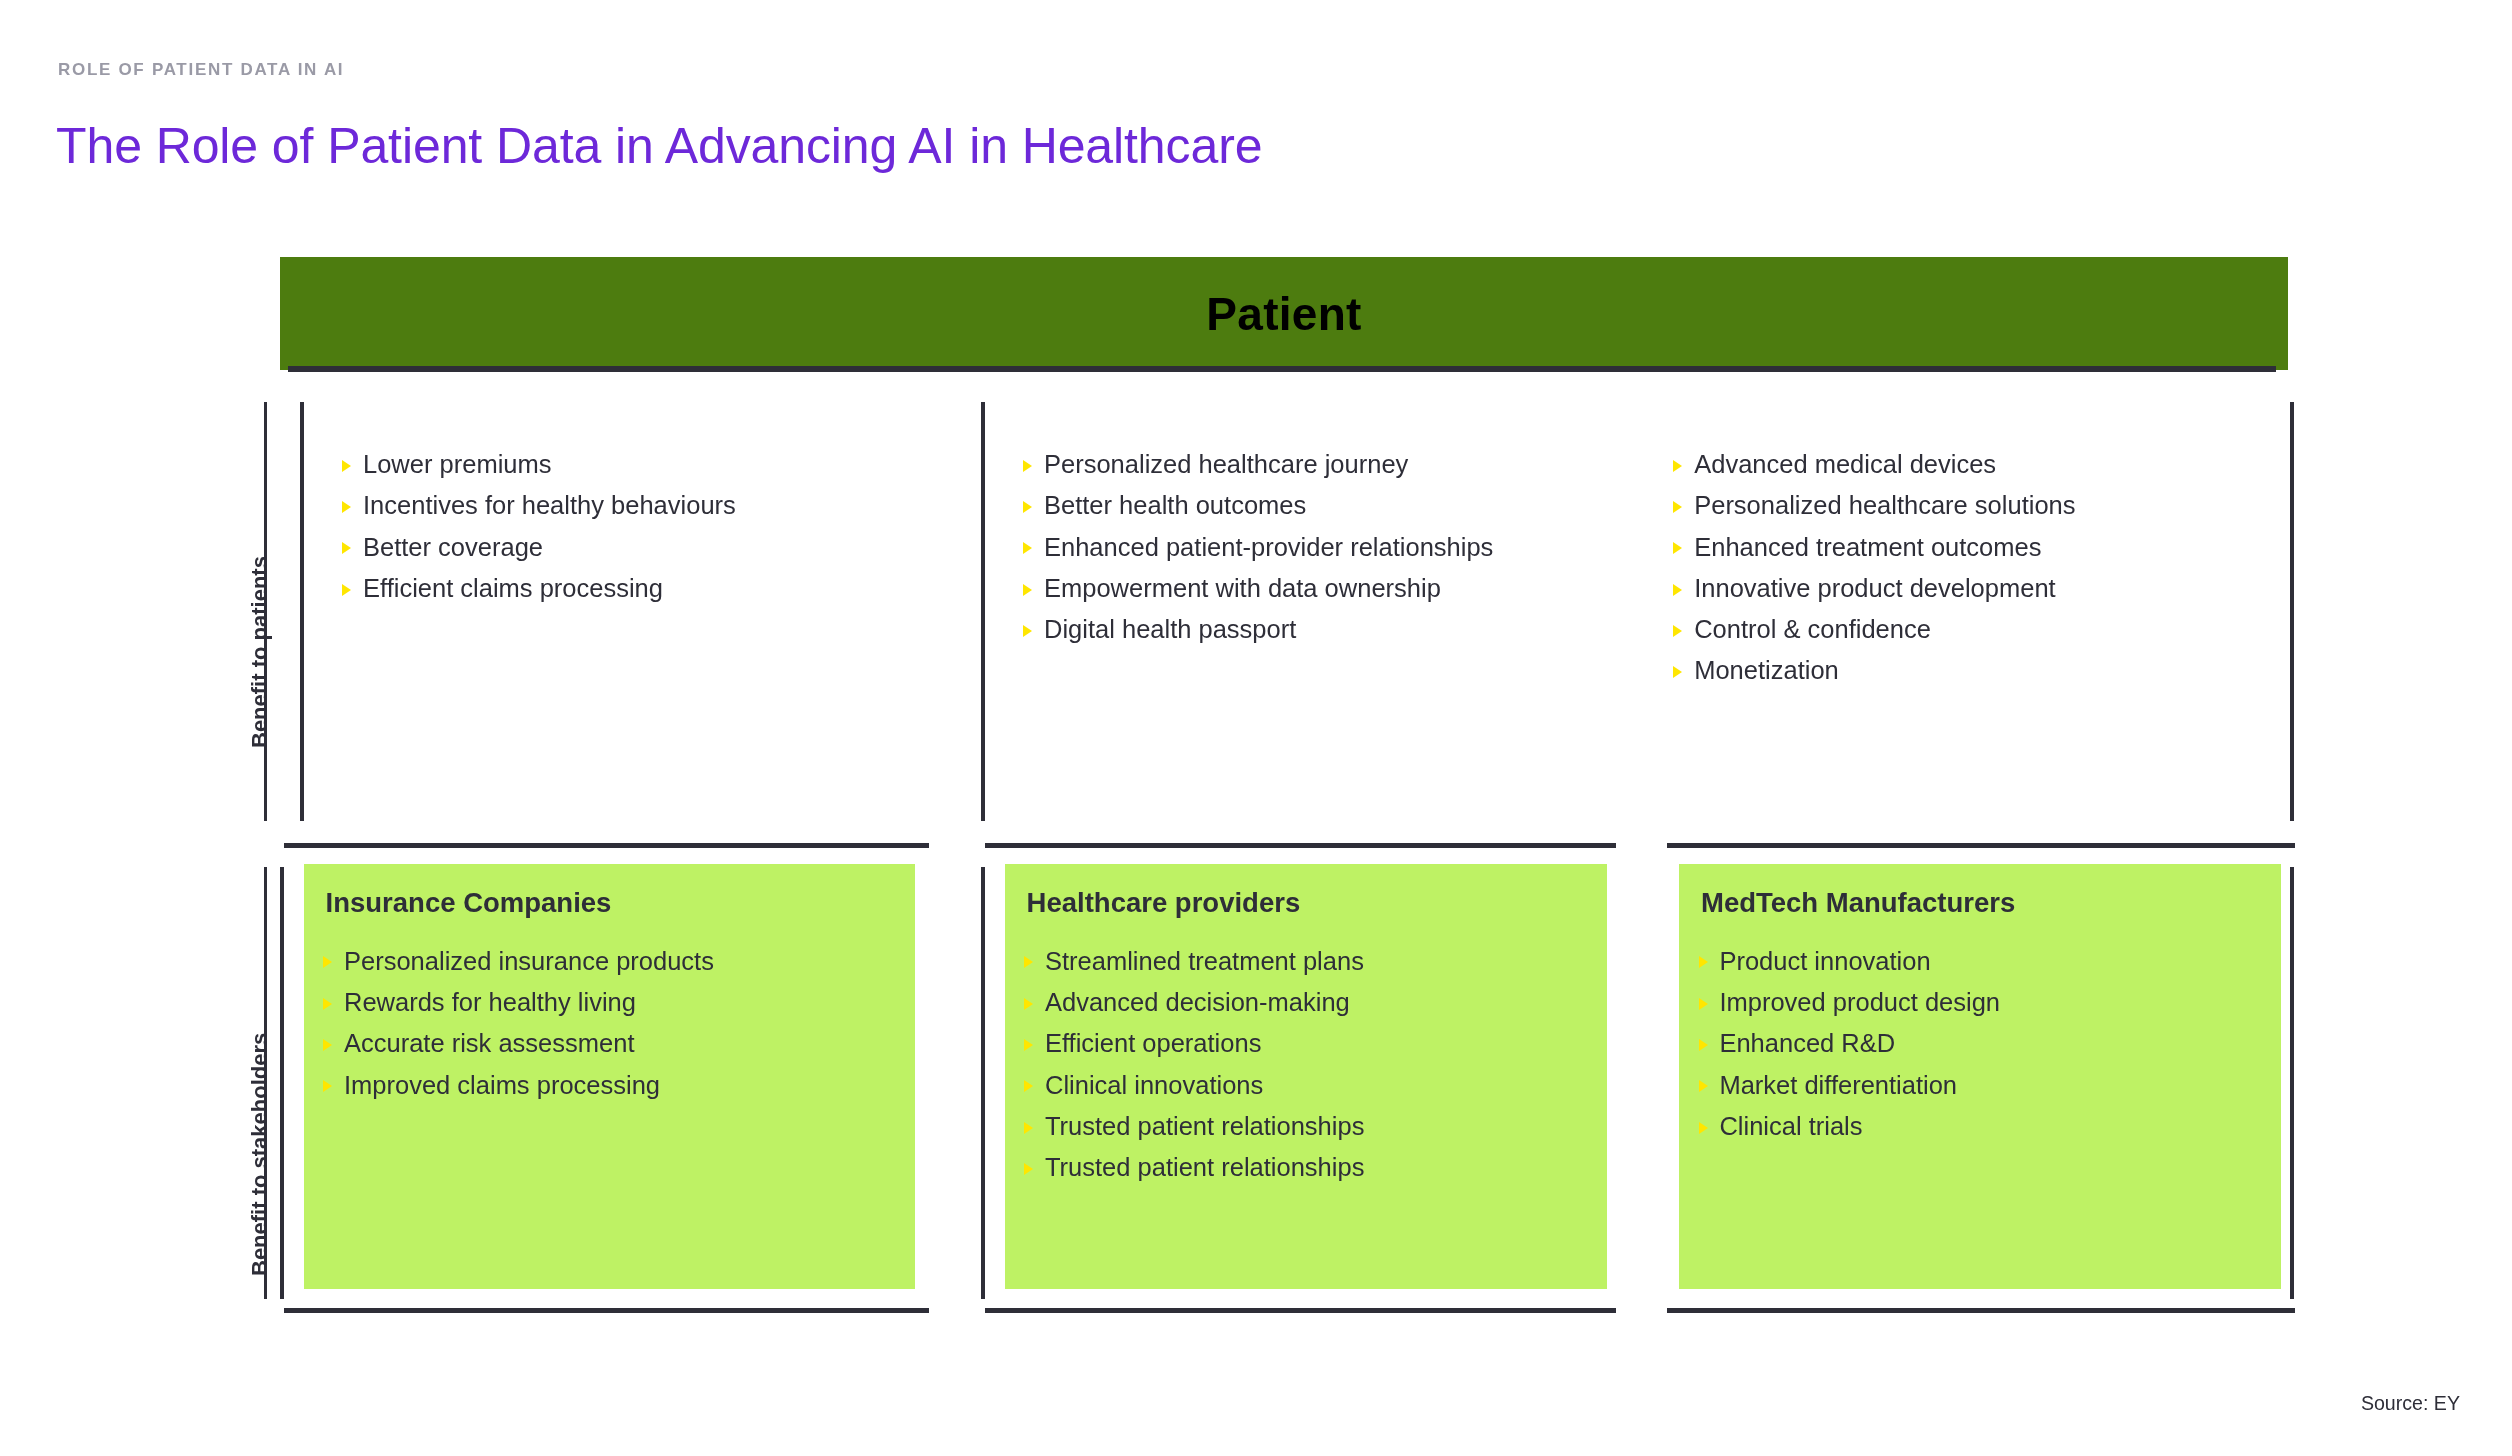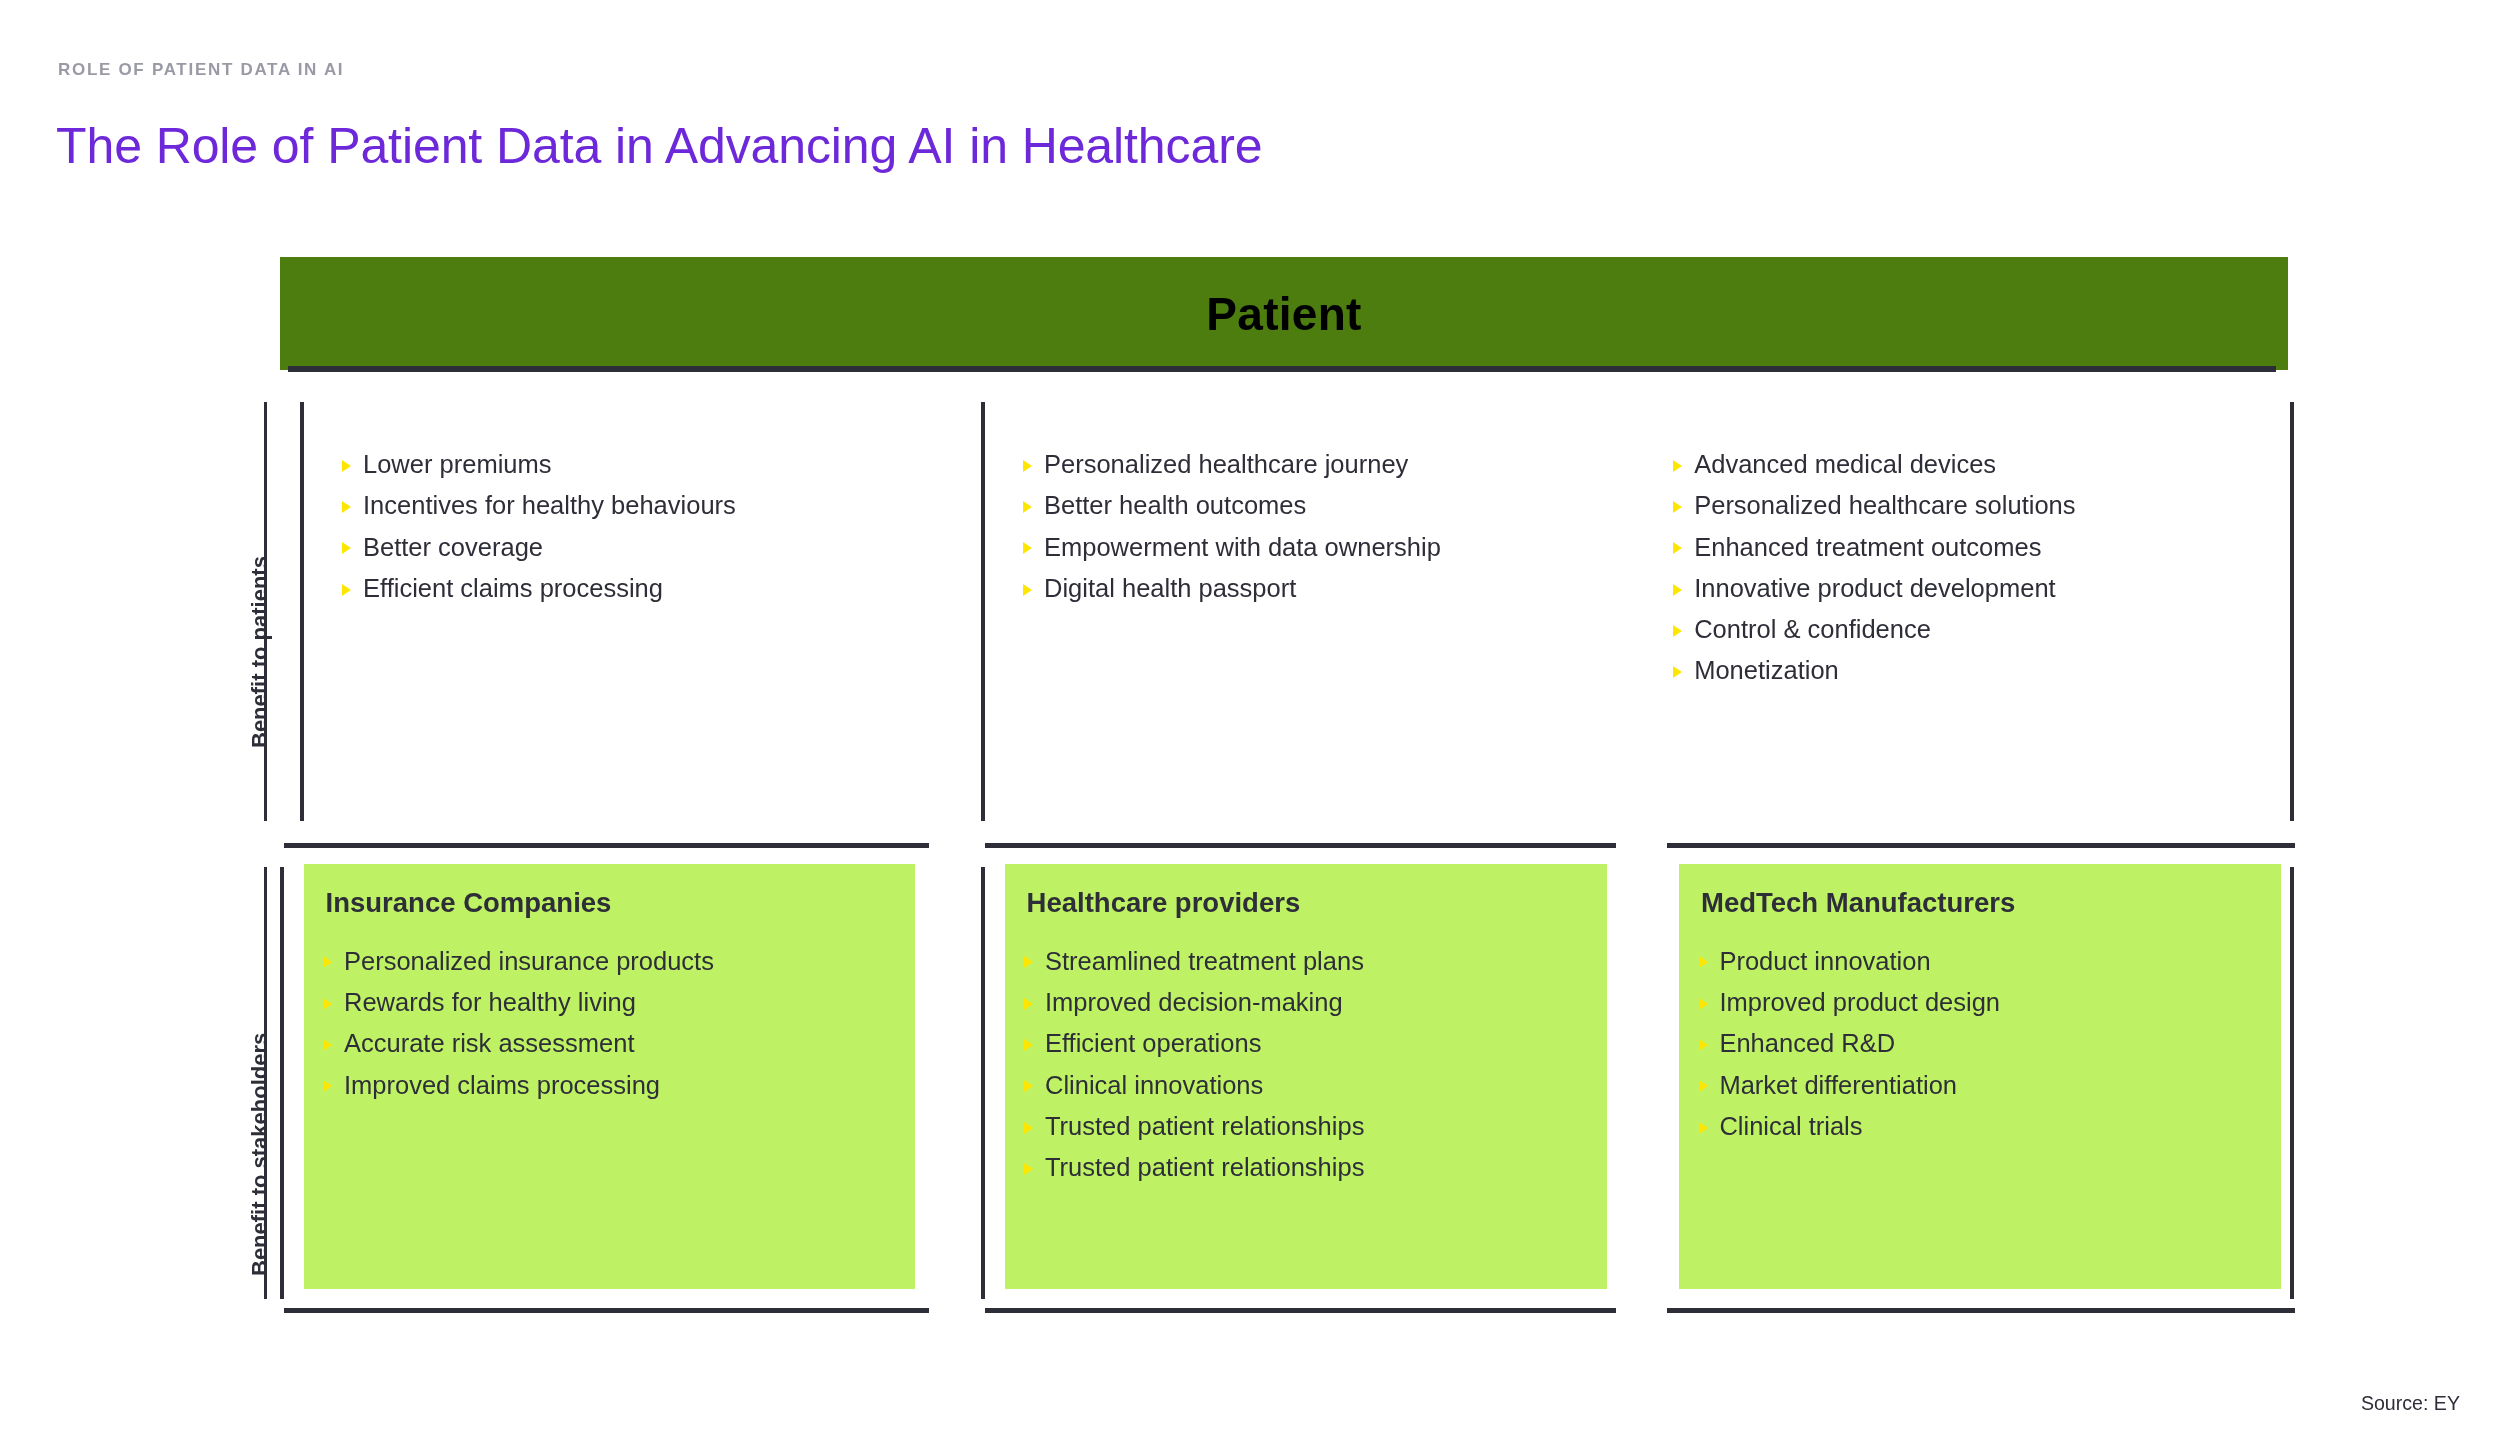--- a/index.html
+++ b/index.html
@@ -243,31 +243,32 @@
     </div>
   </div>
 </div>
 
 <div class="col col-2">
   <div class="col top-sec" style="left:0;width:100%;">
     <div class="vline"></div>
     <ul class="bullets top-list">
       <li><span class="tri"></span><span>Personalized healthcare journey</span></li>
       <li><span class="tri"></span><span>Better health outcomes</span></li>
+      <li><span class="tri"></span><span>Enhanced patient-provider relationships</span></li>
       <li><span class="tri"></span><span>Empowerment with data ownership</span></li>
       <li><span class="tri"></span><span>Digital health passport</span></li>
     </ul>
   </div>
   <div class="col bot-sec" style="left:0;width:100%;">
     <div class="vline"></div>
     <div class="gray-card">
       <div class="card-title">Healthcare providers</div>
       <ul class="bullets card-list">
         <li><span class="tri"></span><span>Streamlined treatment plans</span></li>
-        <li><span class="tri"></span><span>Improved decision-making</span></li>
+        <li><span class="tri"></span><span>Advanced decision-making</span></li>
         <li><span class="tri"></span><span>Efficient operations</span></li>
         <li><span class="tri"></span><span>Clinical innovations</span></li>
         <li><span class="tri"></span><span>Trusted patient relationships</span></li>
         <li><span class="tri"></span><span>Trusted patient relationships</span></li>
       </ul>
     </div>
   </div>
 </div>
 
 <div class="col col-3">

